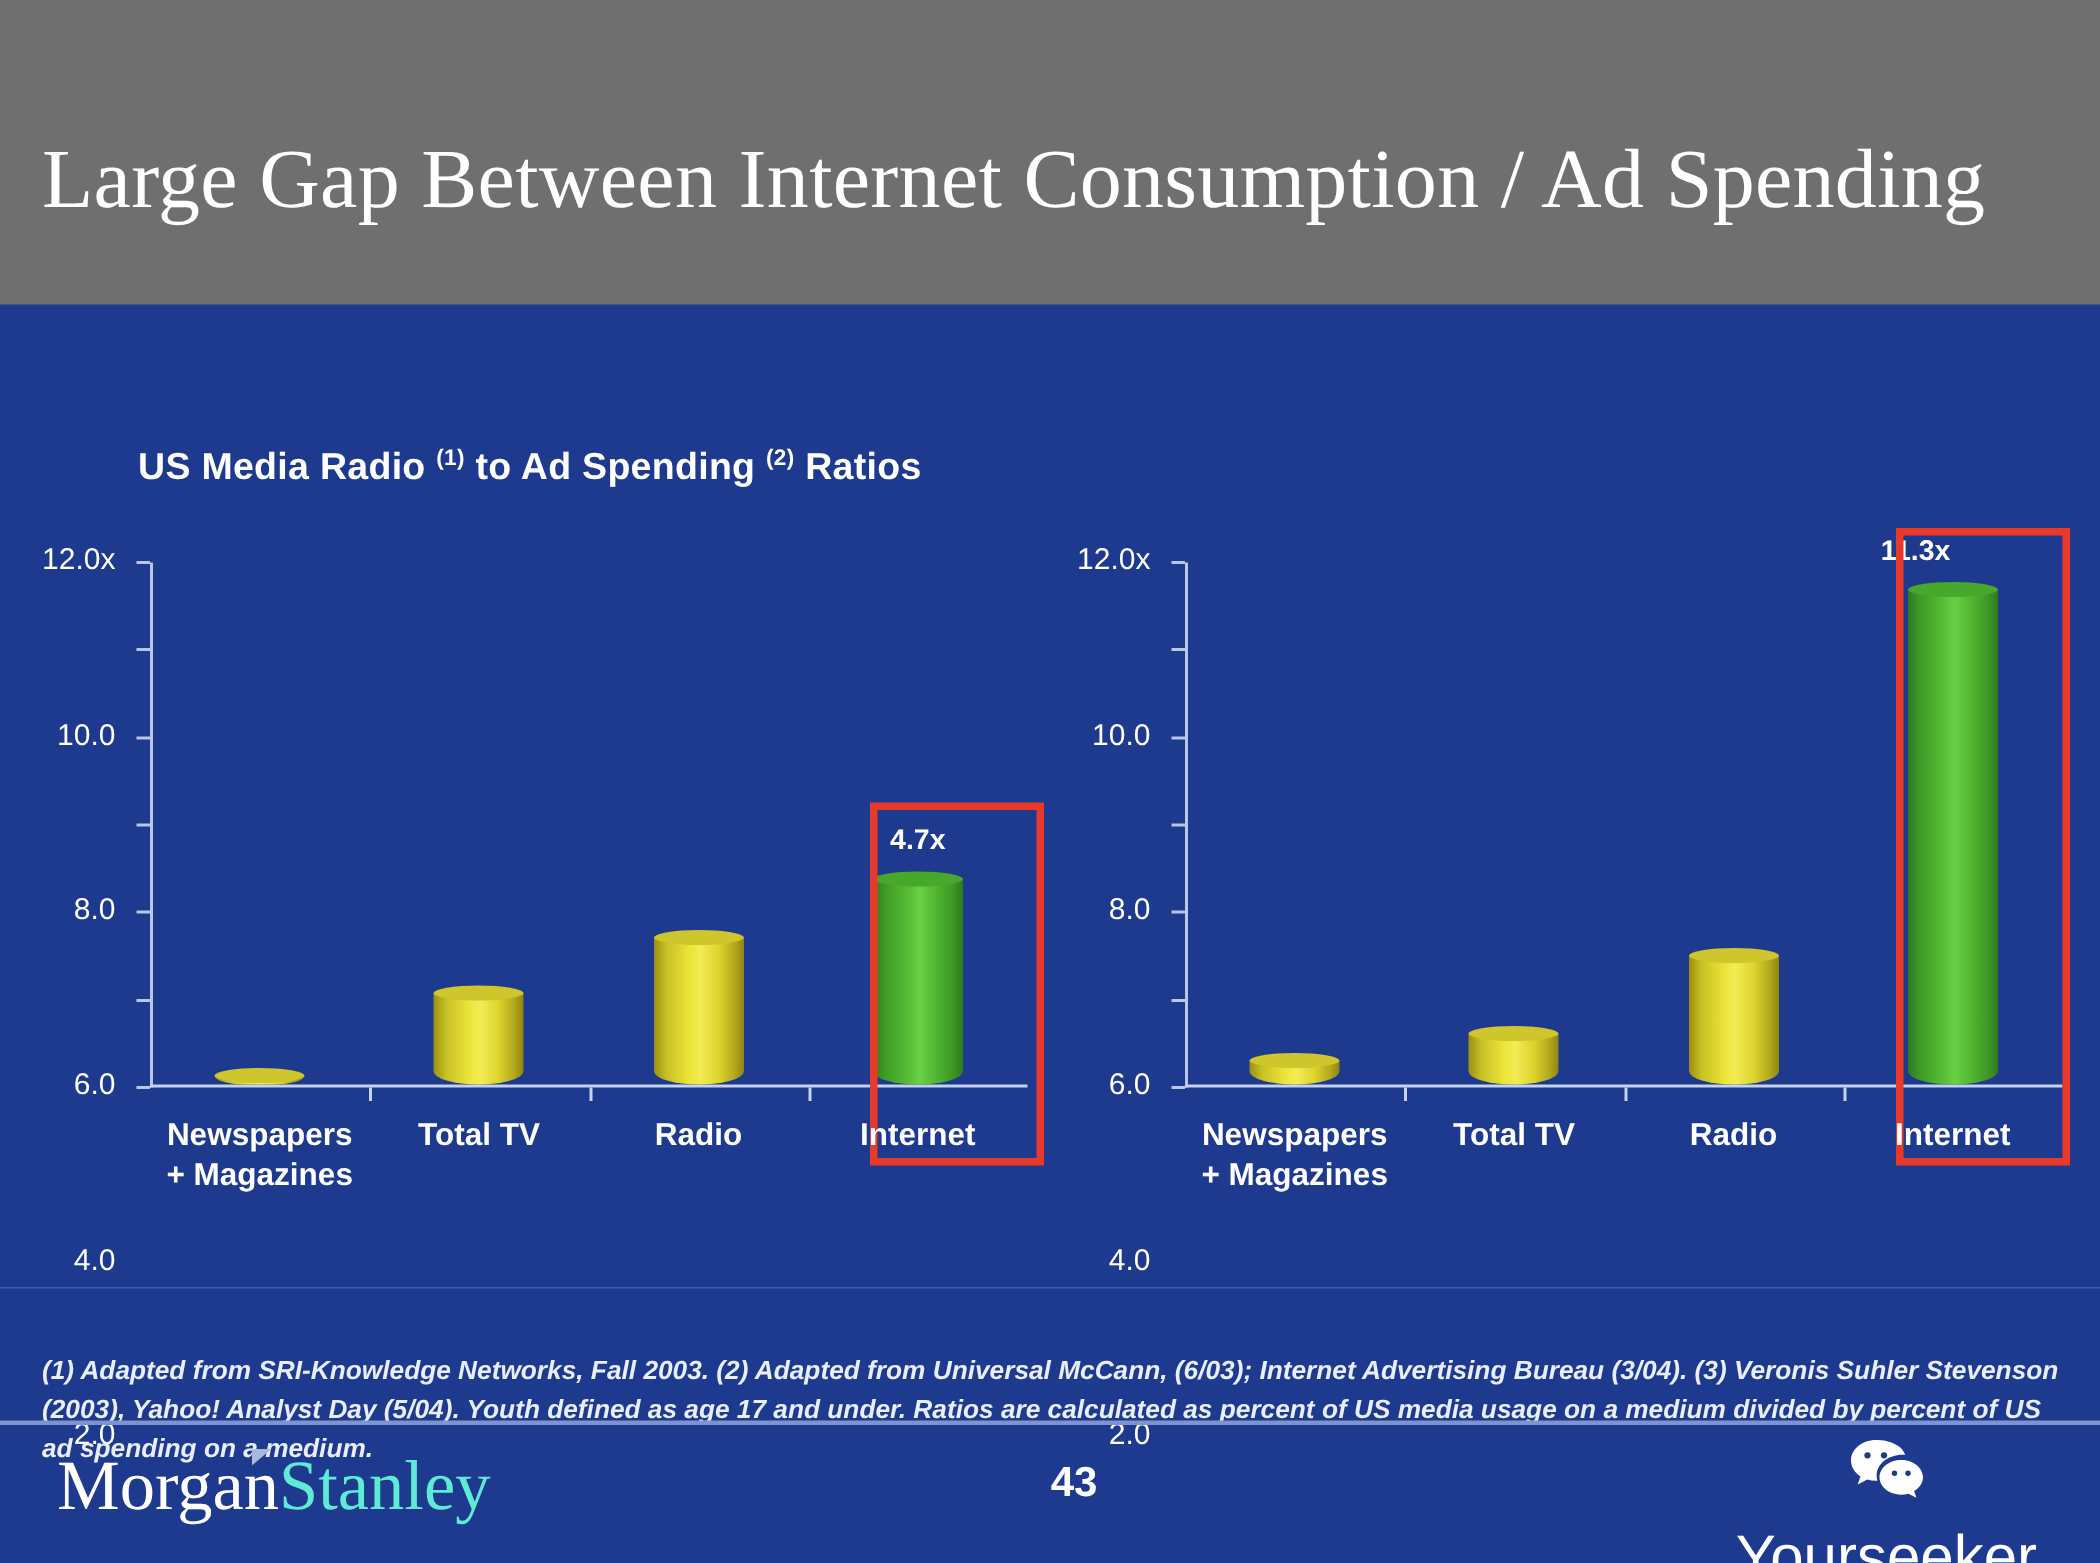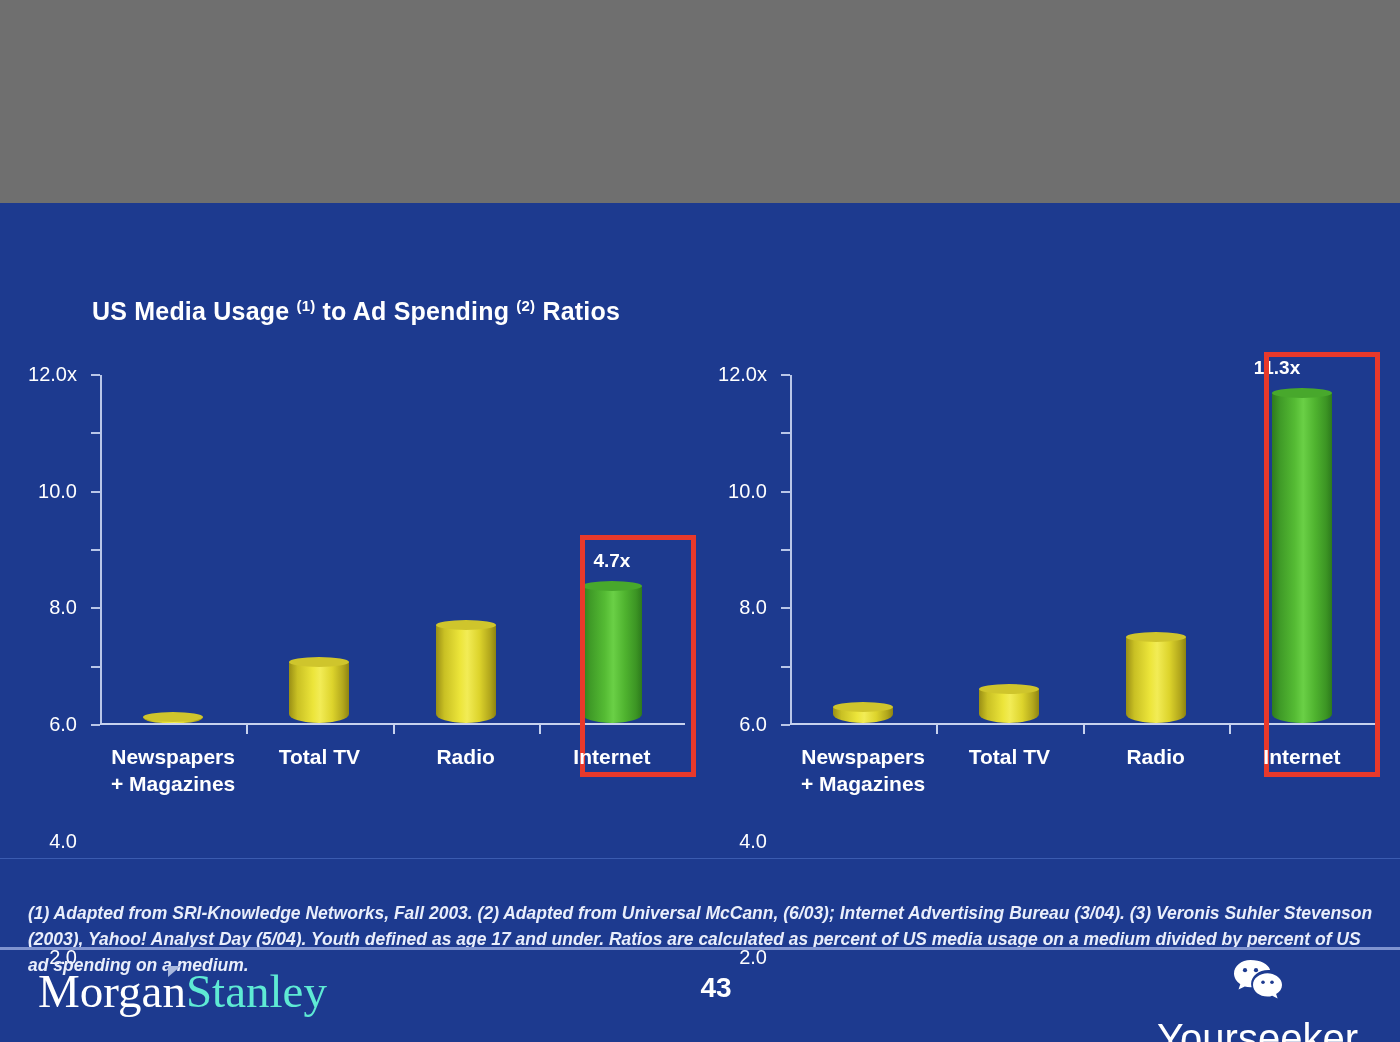--- a/index.html
+++ b/index.html
@@ -250,24 +250,25 @@
     white-space: nowrap;
   }
   .wechat-icon { display:block; }
 </style>
 </head>
 <body>
 
 <div id="slide">
 
   <div id="header-band"></div>
+  <div id="slide-title">Large Gap Between Internet Consumption / Ad Spending</div>
 
   <div class="chart-panel" id="panel-left">
     <div class="chart-title">
-      <span>US Media Usage</span>
+      <span>US Media Radio</span>
       <sup>(1)</sup>
       <span>to Ad Spending</span>
       <sup>(2)</sup>
       <span>Ratios</span>
     </div>
 
     <div class="plot" id="plot-left">
       <div class="axis-line-v"></div>
       <div class="axis-line-h"></div>
     <div class="tick" style="top: 349px;"></div>

